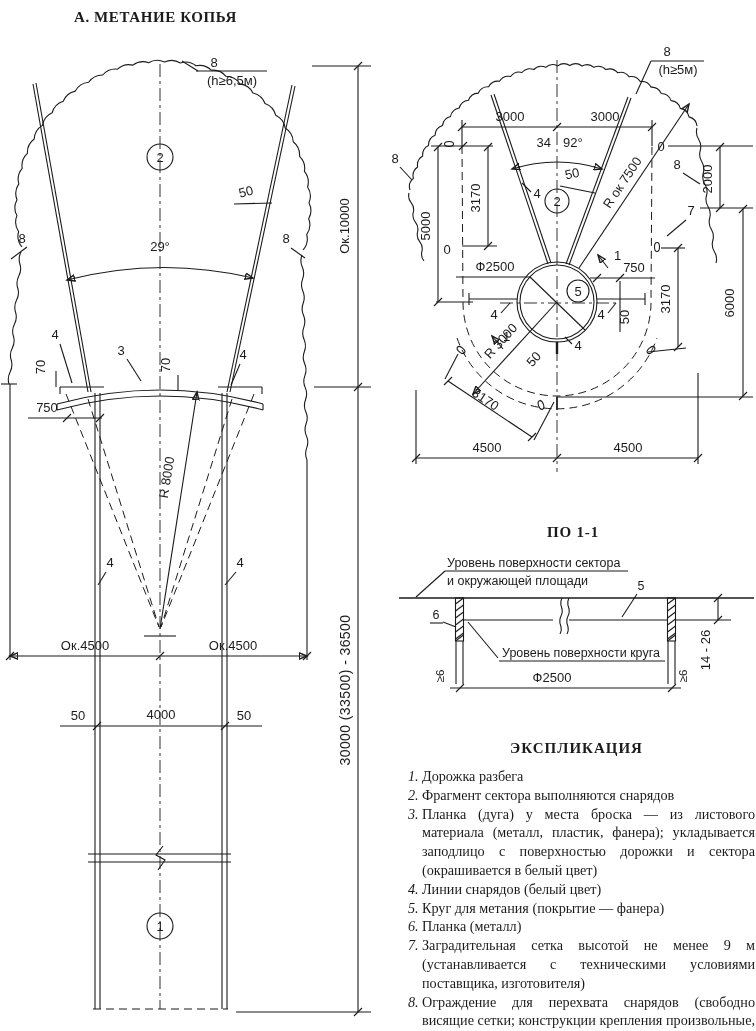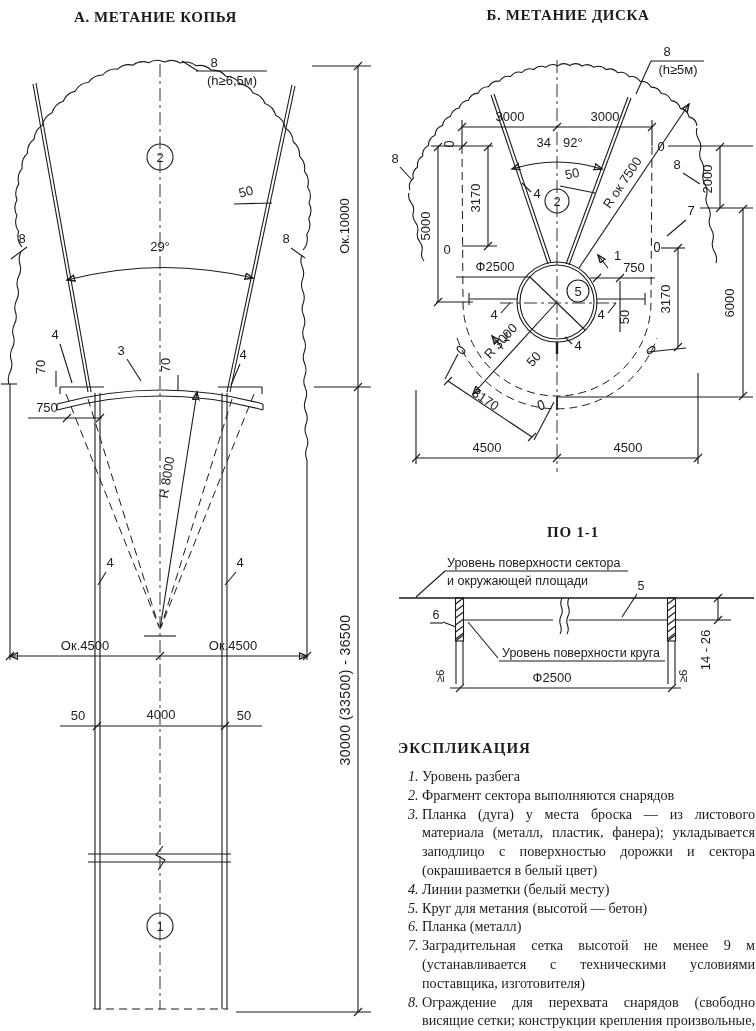--- a/index.html
+++ b/index.html
@@ -13,32 +13,31 @@
   svg .w2{stroke-width:2.4;}
   svg .w15{stroke-width:1.6;}
   svg .dash{stroke-dasharray:8 5;stroke-width:1;}
   svg .cl{stroke-dasharray:13 4 3 4;stroke-width:.9;}
   svg text{fill:#1b1b1b;stroke:none;font-family:"Liberation Sans",sans-serif;font-size:13px;}
   svg text.ds{font-size:11.5px;}
   svg text.db{font-size:14px;letter-spacing:.4px;}
   svg text.sec{font-size:12.5px;}
   svg text.secb{font-family:"Liberation Serif",serif;font-weight:bold;font-size:15px;letter-spacing:.8px;}
   .expl{position:absolute;left:398px;top:740px;width:357px;}
-  .expl h3{margin:0 0 10px 0;font-size:15px;letter-spacing:1px;}
+  .expl h3{margin:0 0 10px 0;text-align:center;font-size:15px;letter-spacing:1px;}
   .expl .row{display:flex;font-size:14.2px;line-height:18.8px;}
   .expl .num{width:24px;flex:none;font-style:italic;padding-left:10px;box-sizing:border-box;}
   .expl .txt{flex:1;text-align:justify;}
 </style>
 </head>
 <body>
 
 <div class="page">
 
   <div class="title" id="title-a">А. МЕТАНИЕ КОПЬЯ</div>
-  <div class="title" id="title-b">Б. МЕТАНИЕ ДИСКА</div>
 
   <svg width="756" height="1031" viewBox="0 0 756 1031">
     <defs>
       <marker id="ar" viewBox="-6 -3 7 6" refX="0" refY="0" markerWidth="9" markerHeight="7" orient="auto">
         <path d="M-6,-2.4 L0,0 L-6,2.4 z" fill="#1b1b1b" stroke="none"></path>
       </marker>
       <marker id="arس" viewBox="-6 -3 7 6" refX="0" refY="0" markerWidth="9" markerHeight="7" orient="auto-start-reverse">
         <path d="M-6,-2.4 L0,0 L-6,2.4 z" fill="#1b1b1b" stroke="none"></path>
       </marker>
     </defs>
@@ -384,37 +383,37 @@
         <path d="M668,692 L676,684" stroke-width="1.3"></path>
         <path d="M714,602 L722,594" stroke-width="1.3"></path>
         <path d="M714,624 L722,616" stroke-width="1.3"></path>
       </g>
   </svg>
 
   <div class="expl">
     <h3>ЭКСПЛИКАЦИЯ</h3>
     <div class="row">
         <span class="num">1.</span>
-        <span class="txt">Уровень разбега</span>
+        <span class="txt">Дорожка разбега</span>
       </div>
     <div class="row">
         <span class="num">2.</span>
         <span class="txt">Фрагмент сектора выполняются снарядов</span>
       </div>
     <div class="row">
         <span class="num">3.</span>
         <span class="txt">Планка (дуга) у места броска — из листового материала (металл, пластик, фанера); укладывается заподлицо с поверхностью дорожки и сектора (окрашивается в белый цвет)</span>
       </div>
     <div class="row">
         <span class="num">4.</span>
-        <span class="txt">Линии разметки (белый месту)</span>
+        <span class="txt">Линии снарядов (белый цвет)</span>
       </div>
     <div class="row">
         <span class="num">5.</span>
-        <span class="txt">Круг для метания (высотой — бетон)</span>
+        <span class="txt">Круг для метания (покрытие — фанера)</span>
       </div>
     <div class="row">
         <span class="num">6.</span>
         <span class="txt">Планка (металл)</span>
       </div>
     <div class="row">
         <span class="num">7.</span>
         <span class="txt">Заградительная сетка высотой не менее 9 м (устанавливается с техническими условиями поставщика, изготовителя)</span>
       </div>
     <div class="row">

